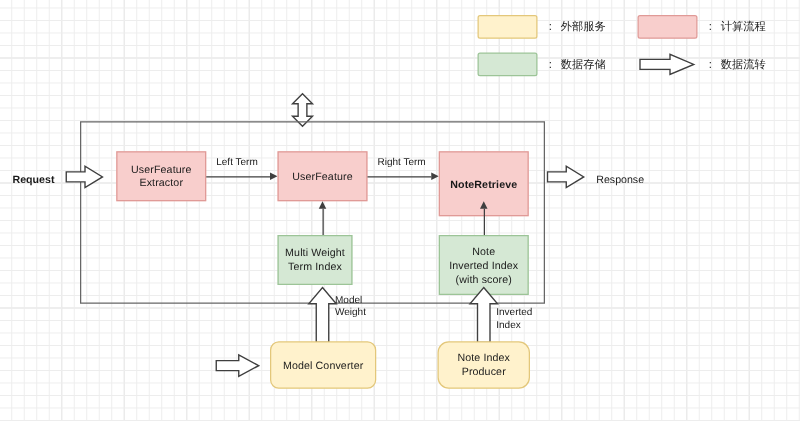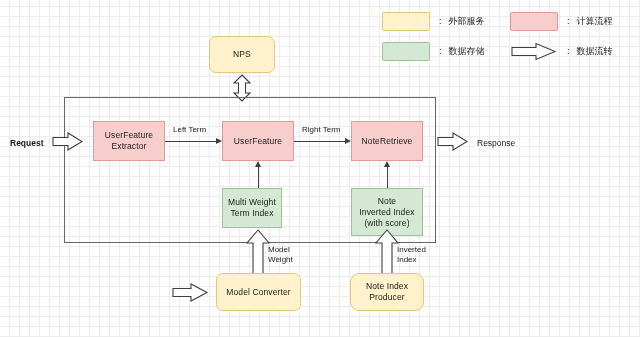--- a/index.html
+++ b/index.html
@@ -182,23 +182,20 @@
         <svg width="48" height="19" viewBox="0 0 48 19">
           <polygon points="2,5.5 26,5.5 26,1.5 45,9.5 26,17.5 26,13.5 2,13.5" fill="#ffffff" stroke="#3f3f3f" stroke-width="1.1" stroke-linejoin="miter"></polygon>
         </svg>
       </div>
       <span class="legend-colon">:</span>
       <span class="legend-text">数据流转</span>
     </div>
 
   </div>
 
-  <div class="node n-external" style="left:209px; top:36px; width:66px; height:37px;">
-    <span class="lbl">NPS</span>
-  </div>
 
   <div class="block-arrow" style="left:228px; top:74px;">
     <svg width="28" height="28" viewBox="0 0 28 28">
       <polygon points="14,1 22,9 17.5,9 17.5,19 22,19 14,27 6,19 10.5,19 10.5,9 6,9" fill="#ffffff" stroke="#3f3f3f" stroke-width="1.1" stroke-linejoin="miter"></polygon>
     </svg>
   </div>
 
   <div id="system-container"></div>
 
   <span class="endpoint-label" style="left:10px; top:138px;font-weight:bold;">Request</span>
@@ -220,21 +217,21 @@
   <span class="edge-label" style="left:173px; top:125px;">Left Term</span>
 
   <div class="node n-compute" style="left:222px; top:121px; width:72px; height:40px;">
     <span class="lbl">UserFeature</span>
   </div>
 
   <div class="conn conn-h" style="left:294px; top:141px; width:51px;"></div>
   <div class="arrowhead ah-right" style="left:345px; top:137.5px;"></div>
   <span class="edge-label" style="left:302px; top:125px;">Right Term</span>
 
-  <div class="node n-compute" style="left:351px; top:121px; width:72px; height:40px;">
+  <div class="node n-compute" style="left:351px; top:121px; width:72px; height:52px;font-weight:bold;">
     <span class="lbl">NoteRetrieve</span>
   </div>
 
   <div class="block-arrow" style="left:437px; top:131px;">
     <svg width="32" height="21" viewBox="0 0 32 21">
       <polygon points="1,6.5 16,6.5 16,2 30,10.5 16,19 16,14.5 1,14.5" fill="#ffffff" stroke="#3f3f3f" stroke-width="1.1" stroke-linejoin="miter"></polygon>
     </svg>
   </div>
   <span class="endpoint-label" style="left:477px; top:138px;">Response</span>
 
@@ -255,21 +252,21 @@
       <span class="lbl">Inverted Index</span>
       <span class="lbl">(with score)</span>
     </span>
   </div>
 
   <div class="block-arrow" style="left:245px; top:229px;">
     <svg width="26" height="46" viewBox="0 0 26 46">
       <polygon points="13,1 24,14 18,14 18,45 8,45 8,14 2,14" fill="#ffffff" stroke="#3f3f3f" stroke-width="1.1" stroke-linejoin="miter"></polygon>
     </svg>
   </div>
-  <div class="edge-label multi" style="left:268px; top:245px;">
+  <div class="edge-label multi" style="left:268px; top:235px;">
     <span class="lbl">Model</span>
     <span class="lbl">Weight</span>
   </div>
 
   <div class="block-arrow" style="left:374px; top:229px;">
     <svg width="26" height="46" viewBox="0 0 26 46">
       <polygon points="13,1 24,14 18,14 18,45 8,45 8,14 2,14" fill="#ffffff" stroke="#3f3f3f" stroke-width="1.1" stroke-linejoin="miter"></polygon>
     </svg>
   </div>
   <div class="edge-label multi" style="left:397px; top:245px;">

